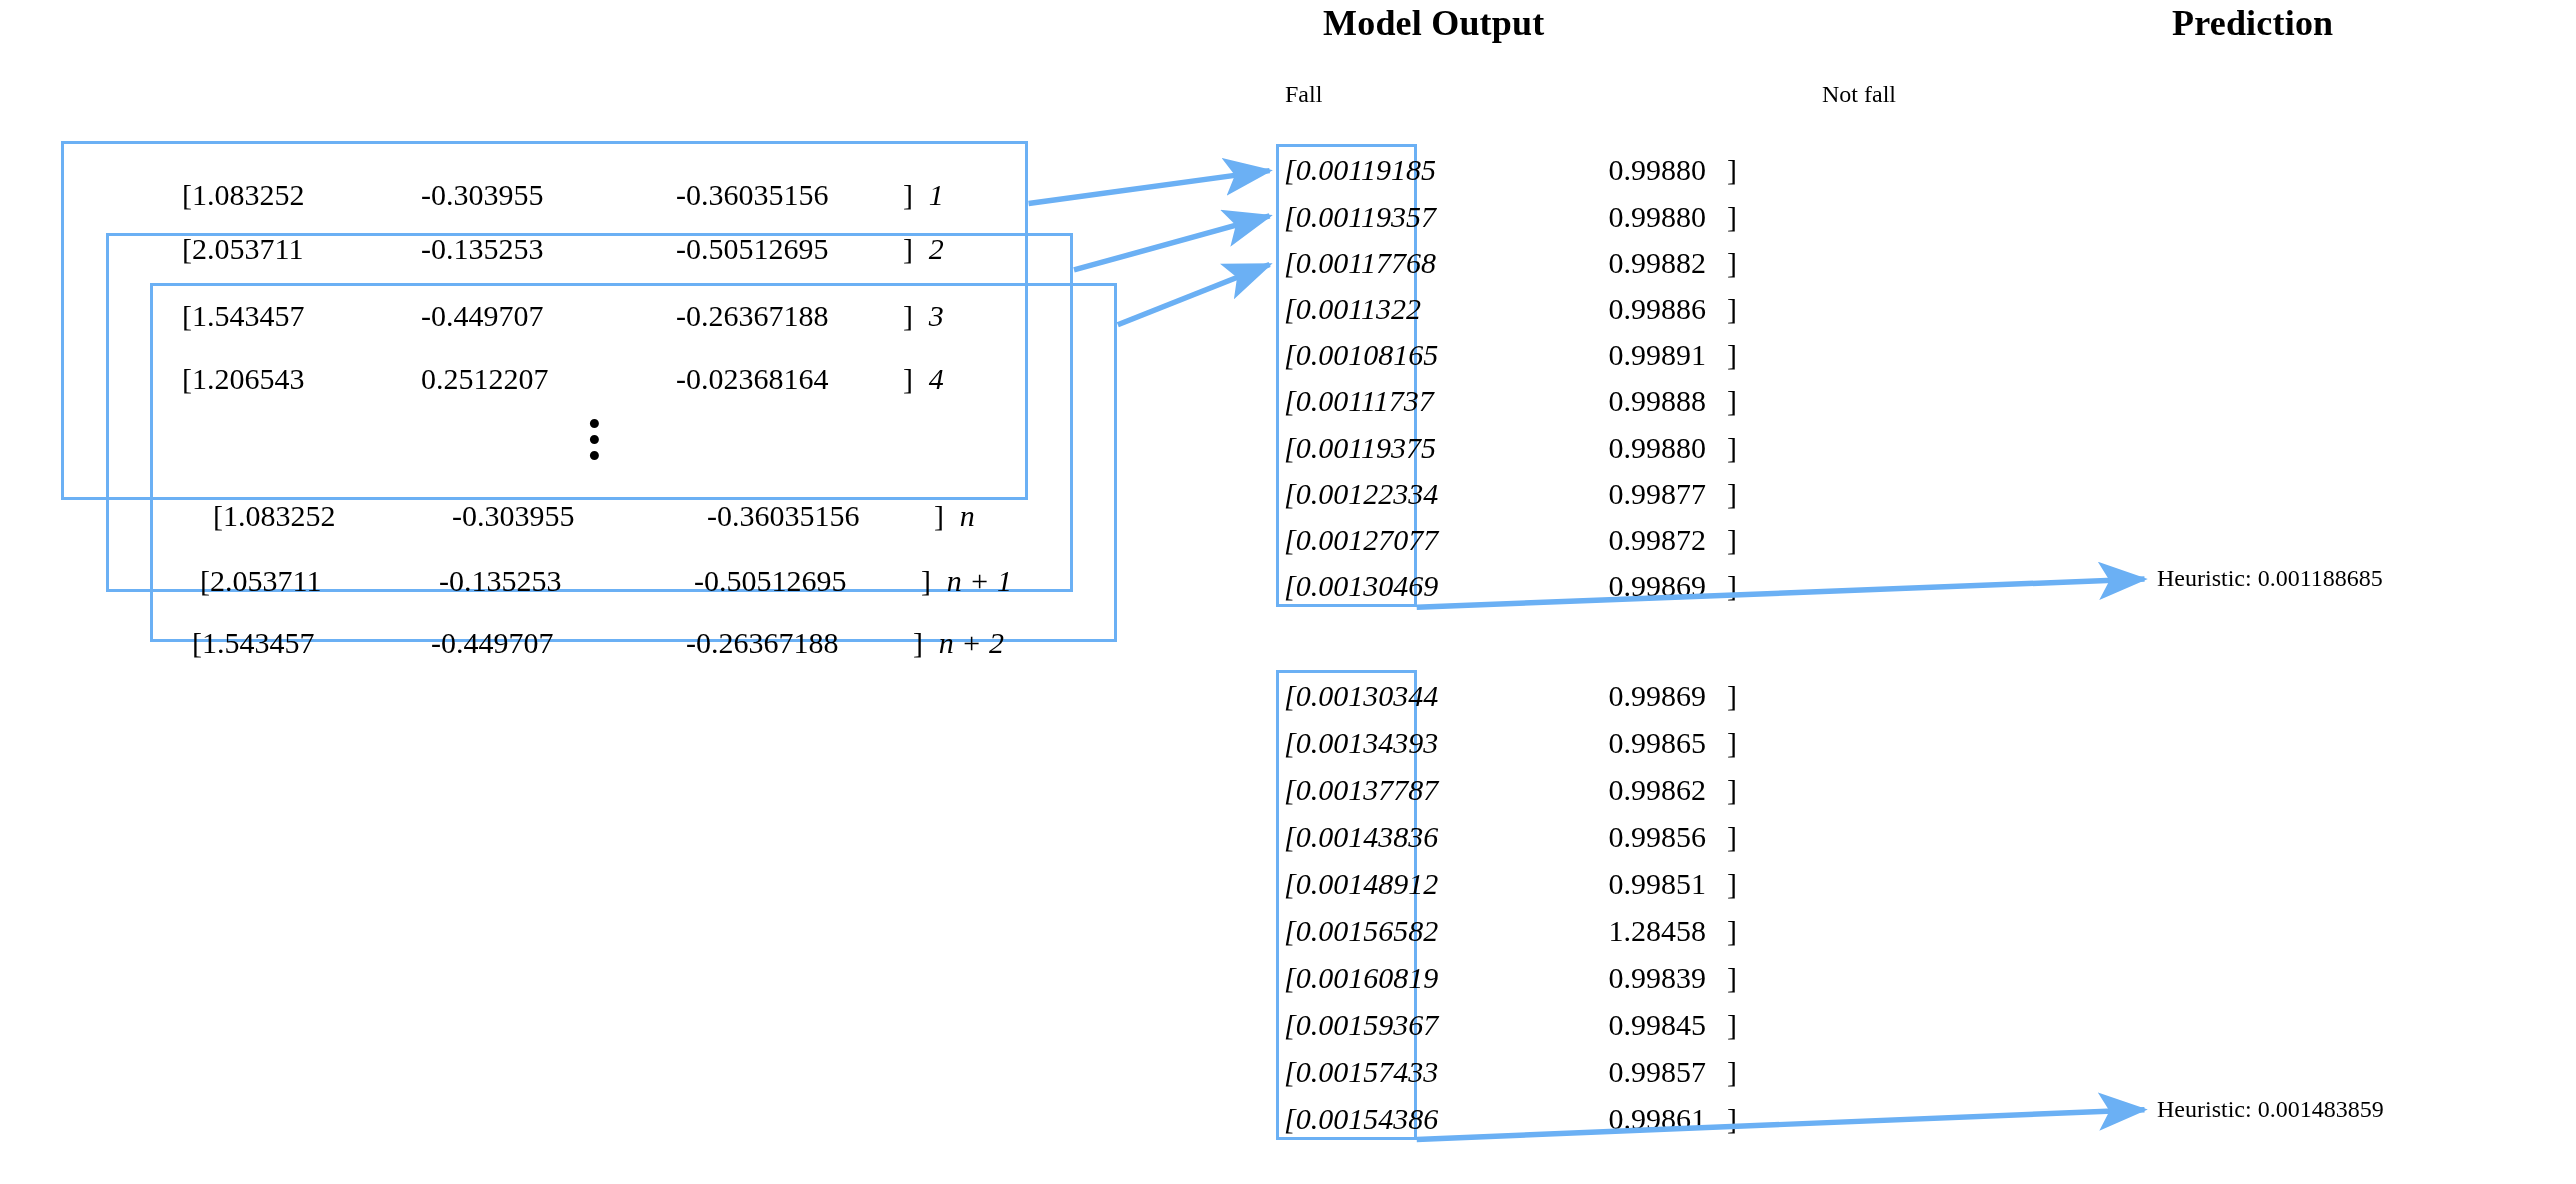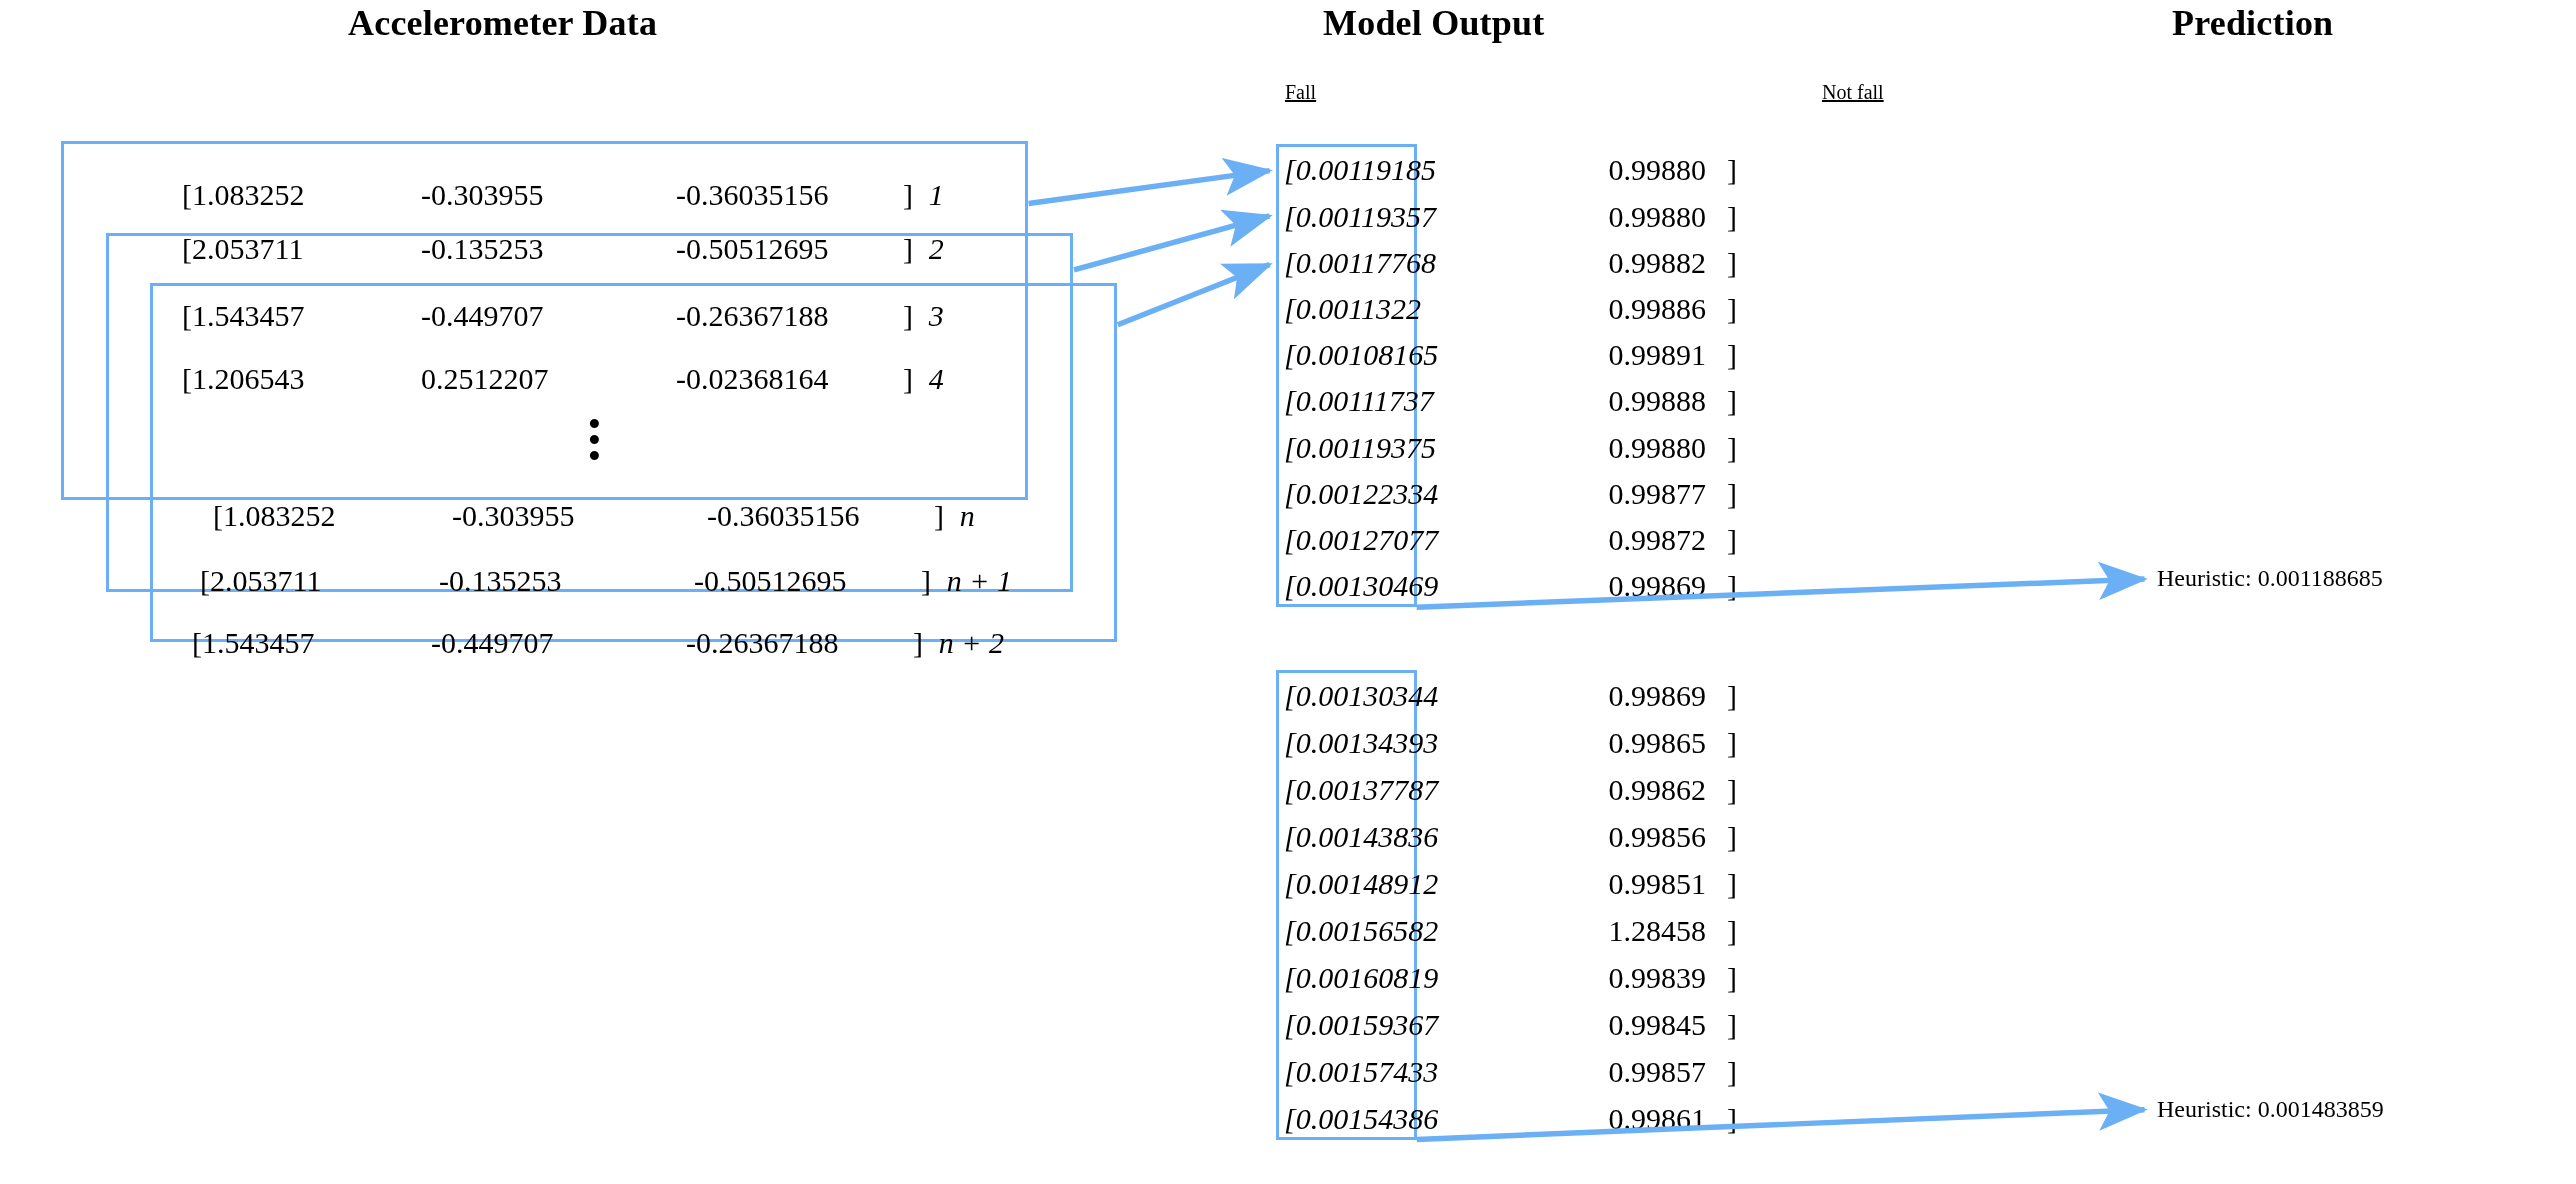--- a/index.html
+++ b/index.html
@@ -25,22 +25,21 @@
     letter-spacing: 0.2px;
     white-space: nowrap;
   }
   #title-accel   { left: 348px;  top: 1.6px; }
   #title-model   { left: 1323px; top: 1.6px; }
   #title-predict { left: 2172px; top: 1.6px; }
 
   
   .sub-title {
     position: absolute;
-    font-size: 20px;
-    text-decoration: underline;
+    font-size: 24px;
     white-space: nowrap;
   }
   #sub-fall     { left: 1285px; top: 81px; }
   #sub-not-fall { left: 1822px; top: 81px; }
 
   
   .blue-box {
     position: absolute;
     border: 3.1px solid #6BB0F4;
     box-sizing: border-box;
@@ -134,21 +133,20 @@
     width: 2576px;
     height: 1184px;
     pointer-events: none;
   }
 </style>
 </head>
 <body>
 
 <div id="stage">
 
-  <div class="col-title" id="title-accel">Accelerometer Data</div>
   <div class="col-title" id="title-model">Model Output</div>
   <div class="col-title" id="title-predict">Prediction</div>
 
   <div class="sub-title" id="sub-fall">Fall</div>
   <div class="sub-title" id="sub-not-fall">Not fall</div>
 
   <div class="blue-box" id="accel-box-1"></div>
   <div class="blue-box" id="accel-box-2"></div>
   <div class="blue-box" id="accel-box-3"></div>
 

